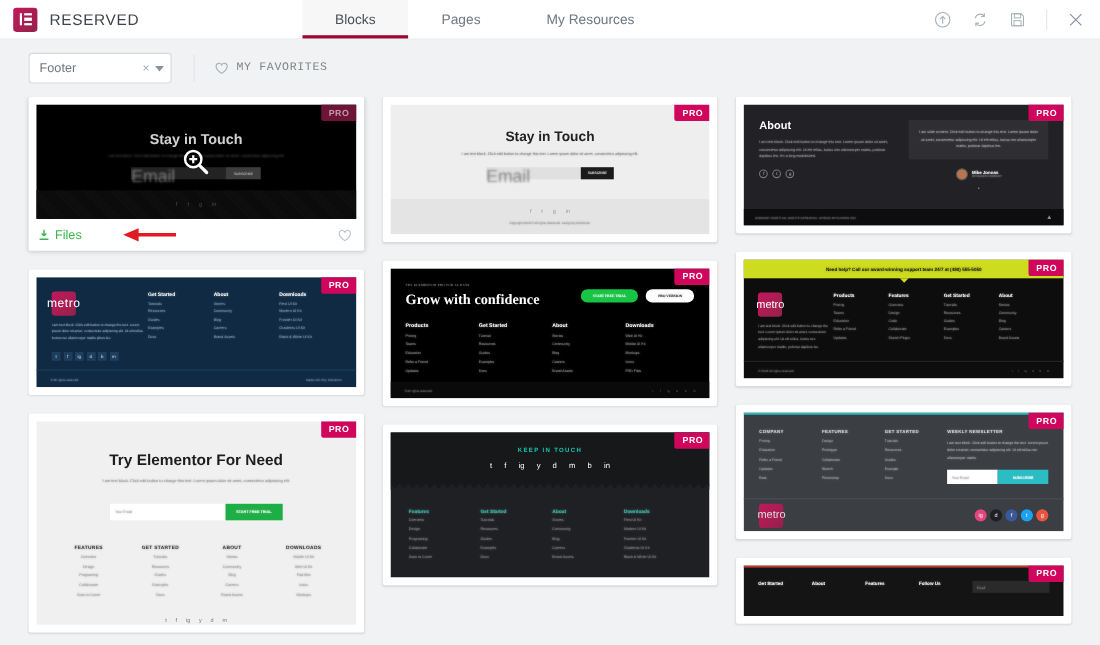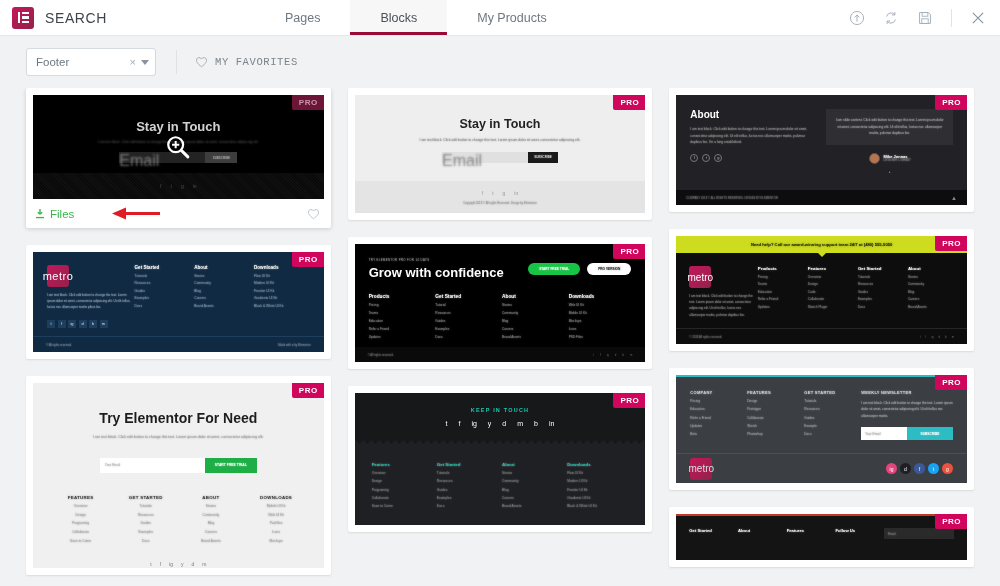--- a/index.html
+++ b/index.html
@@ -173,21 +173,21 @@
   .t-metro .ch { font-size:4.6px;color:#fff;font-weight:bold;}
   .t-metro .li { font-size:3.3px;color:#7e96ae;margin-top:3.6px;}
   .t-metro .socs { display:flex;gap:2.5px;margin-top:9px;}
   .t-metro .ss { width:8px;height:8px;background:#1d3e5c;display:flex;align-items:center;justify-content:center;font-size:4px;color:#cfe0ee;}
   .t-metro .bar { position:absolute;bottom:0;left:0;right:0;height:16px;border-top:1px solid #1d3e5c;display:flex;align-items:center;padding:0 13px;}
   .t-metro .bar span { font-size:2.8px;color:#6b8299;}
   .t-metro .bar .r { margin-left:auto;}
 
   
   .t-grow { background: #000; height: 118px; position: relative; }
-  .t-grow .top { display:flex;align-items:center;padding:14px 14px 0;}
+  .t-grow .top { display:flex;align-items:center;padding:14px 14px 0;font-family:Liberation Serif, serif;}
   .t-grow .kicker { font-size:2.8px;color:#9a9a9a;letter-spacing:.4px;}
   .t-grow .h { font-size:13px;color:#fff;font-weight:bold;margin-top:3px;}
   .t-grow .btns { margin-left:auto;display:flex;gap:7px;align-items:center;}
   .t-grow .b1 { background:#18c445;color:#fff;font-size:3.2px;font-weight:bold;border-radius:9px;padding:4px 11px;}
   .t-grow .b2 { background:#fff;color:#111;font-size:3.2px;font-weight:bold;border-radius:9px;padding:4px 11px;}
   .t-grow .cols { display:flex;padding:14px 14px 0;gap:4px;}
   .t-grow .col { flex:1; }
   .t-grow .ch { font-size:4.8px;color:#fff;font-weight:bold;}
   .t-grow .li { font-size:3.2px;color:#8c8c8c;margin-top:4px;}
   .t-grow .bar { position:absolute;bottom:0;left:0;right:0;height:15px;background:#0a0a0a;display:flex;align-items:center;padding:0 13px;}
@@ -274,27 +274,27 @@
     <div class="logo">
       <div class="bars">
         <div class="bar-v"></div>
         <div class="bar-group">
           <div class="bar-h"></div>
             <div class="bar-h"></div>
             <div class="bar-h"></div>
         </div>
       </div>
     </div>
-    <div class="brand-title">SEARCH</div>
+    <div class="brand-title">RESERVED</div>
   </div>
 
   <div class="tabs">
+    <button class="tab active">Blocks</button>
     <button class="tab">Pages</button>
-    <button class="tab active">Blocks</button>
-    <button class="tab">My Products</button>
+    <button class="tab">My Resources</button>
   </div>
 
   <div class="header-actions">
     <svg class="hicon" viewBox="0 0 20 20">
       <circle cx="10" cy="10" r="8.2" fill="none" stroke="#a4afb7" stroke-width="1.2"></circle>
       <path d="M10 14.5V6.2M10 6.2l-3 3M10 6.2l3 3" fill="none" stroke="#a4afb7" stroke-width="1.2"></path>
     </svg>
     <svg class="hicon" viewBox="0 0 20 20">
       <path d="M4.5 8.2a5.8 5.8 0 0 1 10.2-2.4" fill="none" stroke="#a4afb7" stroke-width="1.2"></path>
       <path d="M15.5 11.8a5.8 5.8 0 0 1-10.2 2.4" fill="none" stroke="#a4afb7" stroke-width="1.2"></path>

